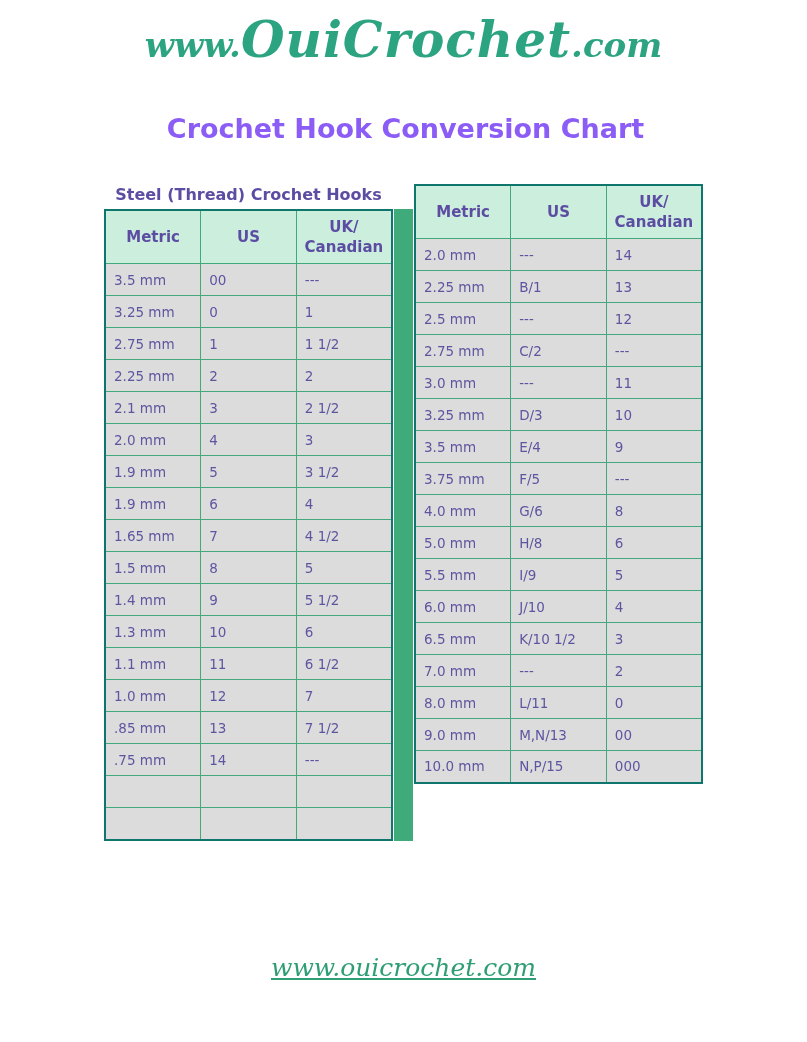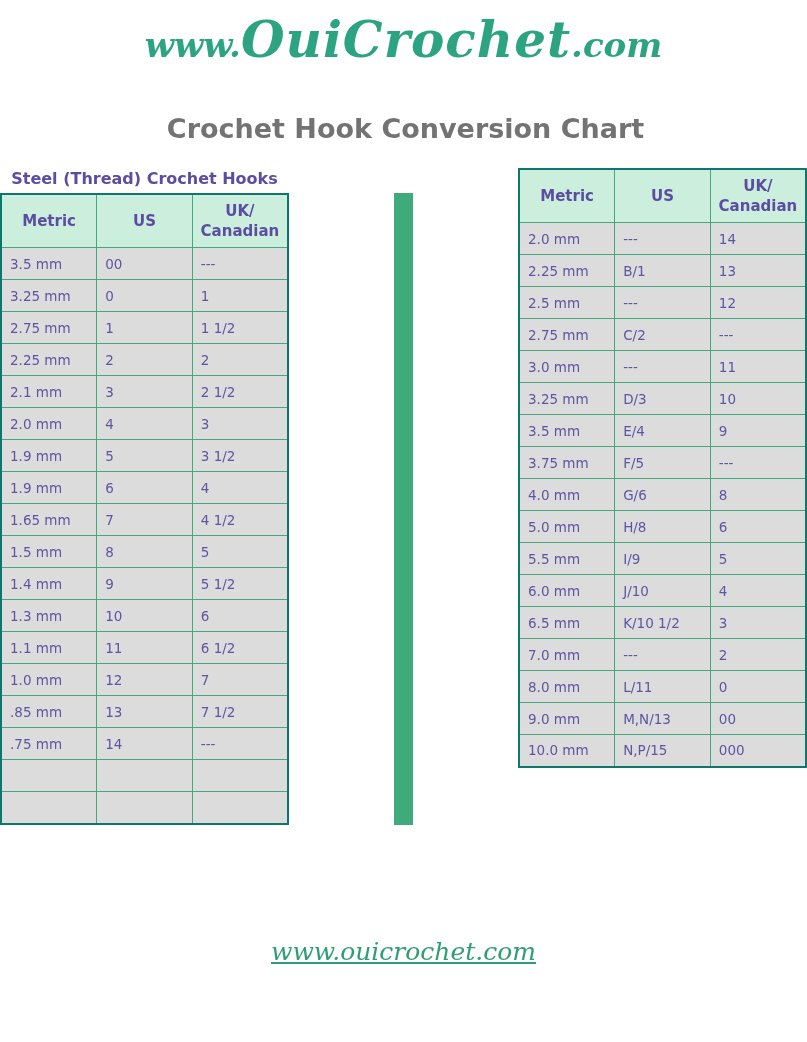--- a/index.html
+++ b/index.html
@@ -22,27 +22,27 @@
     line-height: 1.1;
     white-space: nowrap;
   }
   .logo-prefix, .logo-suffix { font-size: 34px; font-weight: bold; }
   .logo-brand  { font-size: 50px; font-weight: bold; letter-spacing: 1px; }
   .title {
     margin: 46px 0 0 4px;
     text-align: center;
     font-size: 27px;
     font-weight: bold;
-    color: #737373;
+    color: #8b5cf6;
     font-family: "DejaVu Sans", sans-serif;
   }
   .chart-wrap {
     display: flex;
-    justify-content: space-between;
-    margin-top: 24px;
+    justify-content: center;
+    margin-top: 40px;
   }
   .table-col { width: 289px; }
   .section-title {
     text-align: center;
     color: #5c4da3;
     font-weight: bold;
     font-size: 16px;
     height: 22px;
     line-height: 22px;
     margin-bottom: 3px;

